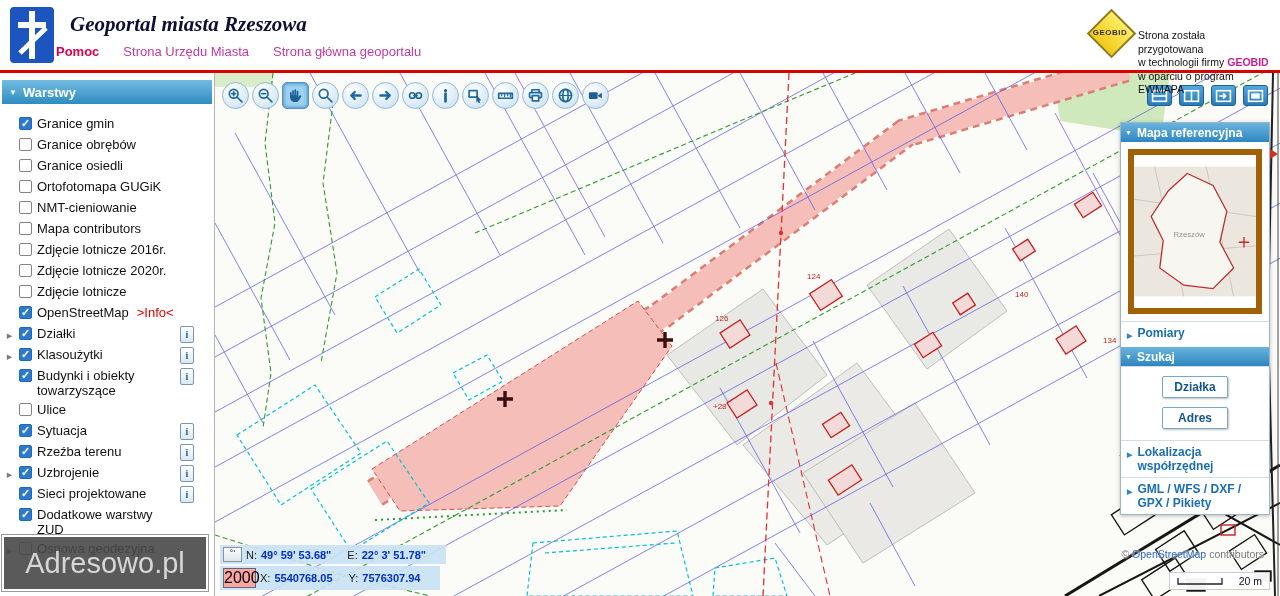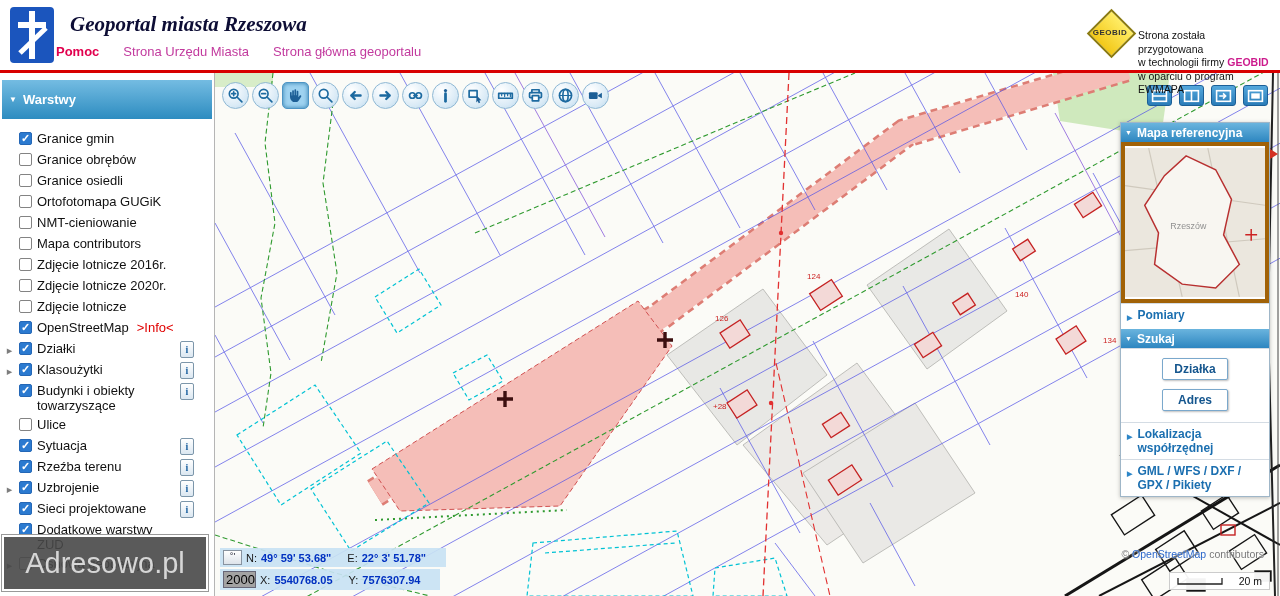--- a/index.html
+++ b/index.html
@@ -19,21 +19,21 @@
   .diamond{position:absolute;left:8px;top:8px;width:31px;height:31px;
        background:linear-gradient(#ffed66,#f2c818);border:2px solid #8a7a10;transform:rotate(45deg)}
   .geobid-label{position:absolute;left:0;top:20px;width:100%;text-align:center;
        font-size:8px;font-weight:bold;color:#333;letter-spacing:.5px}
   .credits{position:absolute;right:8px;top:29px;width:134px;font-size:10.5px;line-height:13.5px;color:#111}
   .brand{color:#cc1a8c;font-weight:bold;cursor:pointer}
 
   
   .sidebar{position:absolute;left:0;top:73px;bottom:0;width:215px;background:#fff;
        border-right:1px solid #b5b5b5;box-sizing:border-box;z-index:6}
-  .layers-header{margin:7px 2px 0 2px;height:39px;background:linear-gradient(#74bce2,#2d8cc0);
+  .layers-header{margin:7px 2px 0 2px;height:24px;background:linear-gradient(#74bce2,#2d8cc0);
        color:#fff;font-weight:bold;font-size:13px;display:flex;align-items:center;gap:6px;
        padding-left:7px;cursor:pointer}
   .layers-header::before{content:"▼";font-size:8px}
   .layer-list{padding:10px 0 0 5px}
   .row{display:flex;align-items:flex-start;gap:5px;padding:2px 20px 2px 0;line-height:15px}
   .exp{flex:0 0 9px;width:9px;margin-top:2px;color:#7d7d7d;font-size:11px;visibility:hidden;
        text-align:center;cursor:pointer}
   .exp.show{visibility:visible}
   .exp::before{content:"▸"}
   .chk{flex:0 0 13px;width:13px;height:13px;margin-top:1px;border:1px solid #838383;background:#fff;
@@ -67,39 +67,39 @@
   
   .view-icons{position:absolute;top:12px;right:12px;display:flex;gap:7px;z-index:4}
   .licon{width:25px;height:21px;padding:0;background:linear-gradient(#54a8dc,#2a7cb8);
        border:1px solid #1b5f96;border-radius:3px;display:flex;align-items:center;justify-content:center;cursor:pointer}
   .licon svg{width:17px;height:14px;stroke:#fff;fill:none;stroke-width:1.5}
   .panel{position:absolute;top:49px;right:10px;width:150px;background:#fff;border:1px solid #9fb6c8;
        box-shadow:0 1px 4px rgba(0,0,0,.25);z-index:4;box-sizing:border-box}
   .p-header{height:19px;background:linear-gradient(#6ab4de,#2d86c0);color:#fff;font-size:12px;
        font-weight:bold;display:flex;align-items:center;gap:5px;padding-left:4px;cursor:pointer}
   .p-header::before{content:"▼";font-size:7px}
-  .minimap{position:relative;height:153px;margin:0;border:4px solid #a16207;overflow:hidden;cursor:pointer}
+  .minimap{position:relative;height:153px;margin:7px;border:6px solid #a16207;overflow:hidden;cursor:pointer}
   .minimap svg{width:100%;height:100%;display:block}
   .p-row{border-top:1px solid #d4dce4;padding:4px 6px;color:#1b6fb0;font-size:12px;font-weight:bold;
        display:flex;align-items:flex-start;gap:5px;cursor:pointer;line-height:14px}
   .p-row::before{content:"▶";font-size:7px;color:#2d86c8;margin-top:3px}
   .search-area{border-top:1px solid #d4dce4;display:flex;flex-direction:column;align-items:center;
        gap:9px;padding:9px 0 11px}
   .sbtn{min-width:66px;padding:3px 0;background:#fff;border:1px solid #7aa8cc;border-radius:2px;
        color:#15568e;font-size:12px;font-weight:bold;box-shadow:1px 1px 2px rgba(0,0,0,.25);cursor:pointer}
   .panel-arrow{position:absolute;right:2px;top:76px;width:0;height:0;border-top:5px solid transparent;
        border-bottom:5px solid transparent;border-left:8px solid #d43022;z-index:5;cursor:pointer}
 
   
   .coords{position:absolute;left:5px;bottom:6px;z-index:4;font-size:11px}
   .c-row{display:flex;align-items:center;gap:4px;background:rgba(200,226,243,.92);
        padding:2px 8px 2px 3px;margin-top:2px;width:fit-content}
   .cicon{width:17px;height:13px;background:linear-gradient(#fff,#dde3ea);border:1px solid #8893a0;
        font-size:9px;line-height:11px;text-align:center;color:#223;cursor:pointer}
-  .scalebox{width:31px;background:#a3a3a3;border:1px solid #667;text-align:right;font-size:13px;
+  .scalebox{width:31px;background:#fca5a5;border:1px solid #667;text-align:right;font-size:16px;
        color:#000;cursor:text}
   .clab{color:#1a1a1a}
   .cval{color:#0030c0;font-weight:bold;margin-right:12px}
 
   
   .attrib{position:absolute;right:16px;bottom:36px;font-size:10.5px;color:#777;z-index:3;
        text-shadow:0 0 2px #fff,0 0 2px #fff}
   .attrib a{color:#2a66c8;cursor:pointer;text-decoration:none}
   .scalebar{position:absolute;right:10px;bottom:6px;background:rgba(255,255,255,.95);border:1px solid #ccc;
        display:flex;align-items:center;gap:16px;padding:2px 7px;z-index:3;font-size:10.5px;color:#111}

